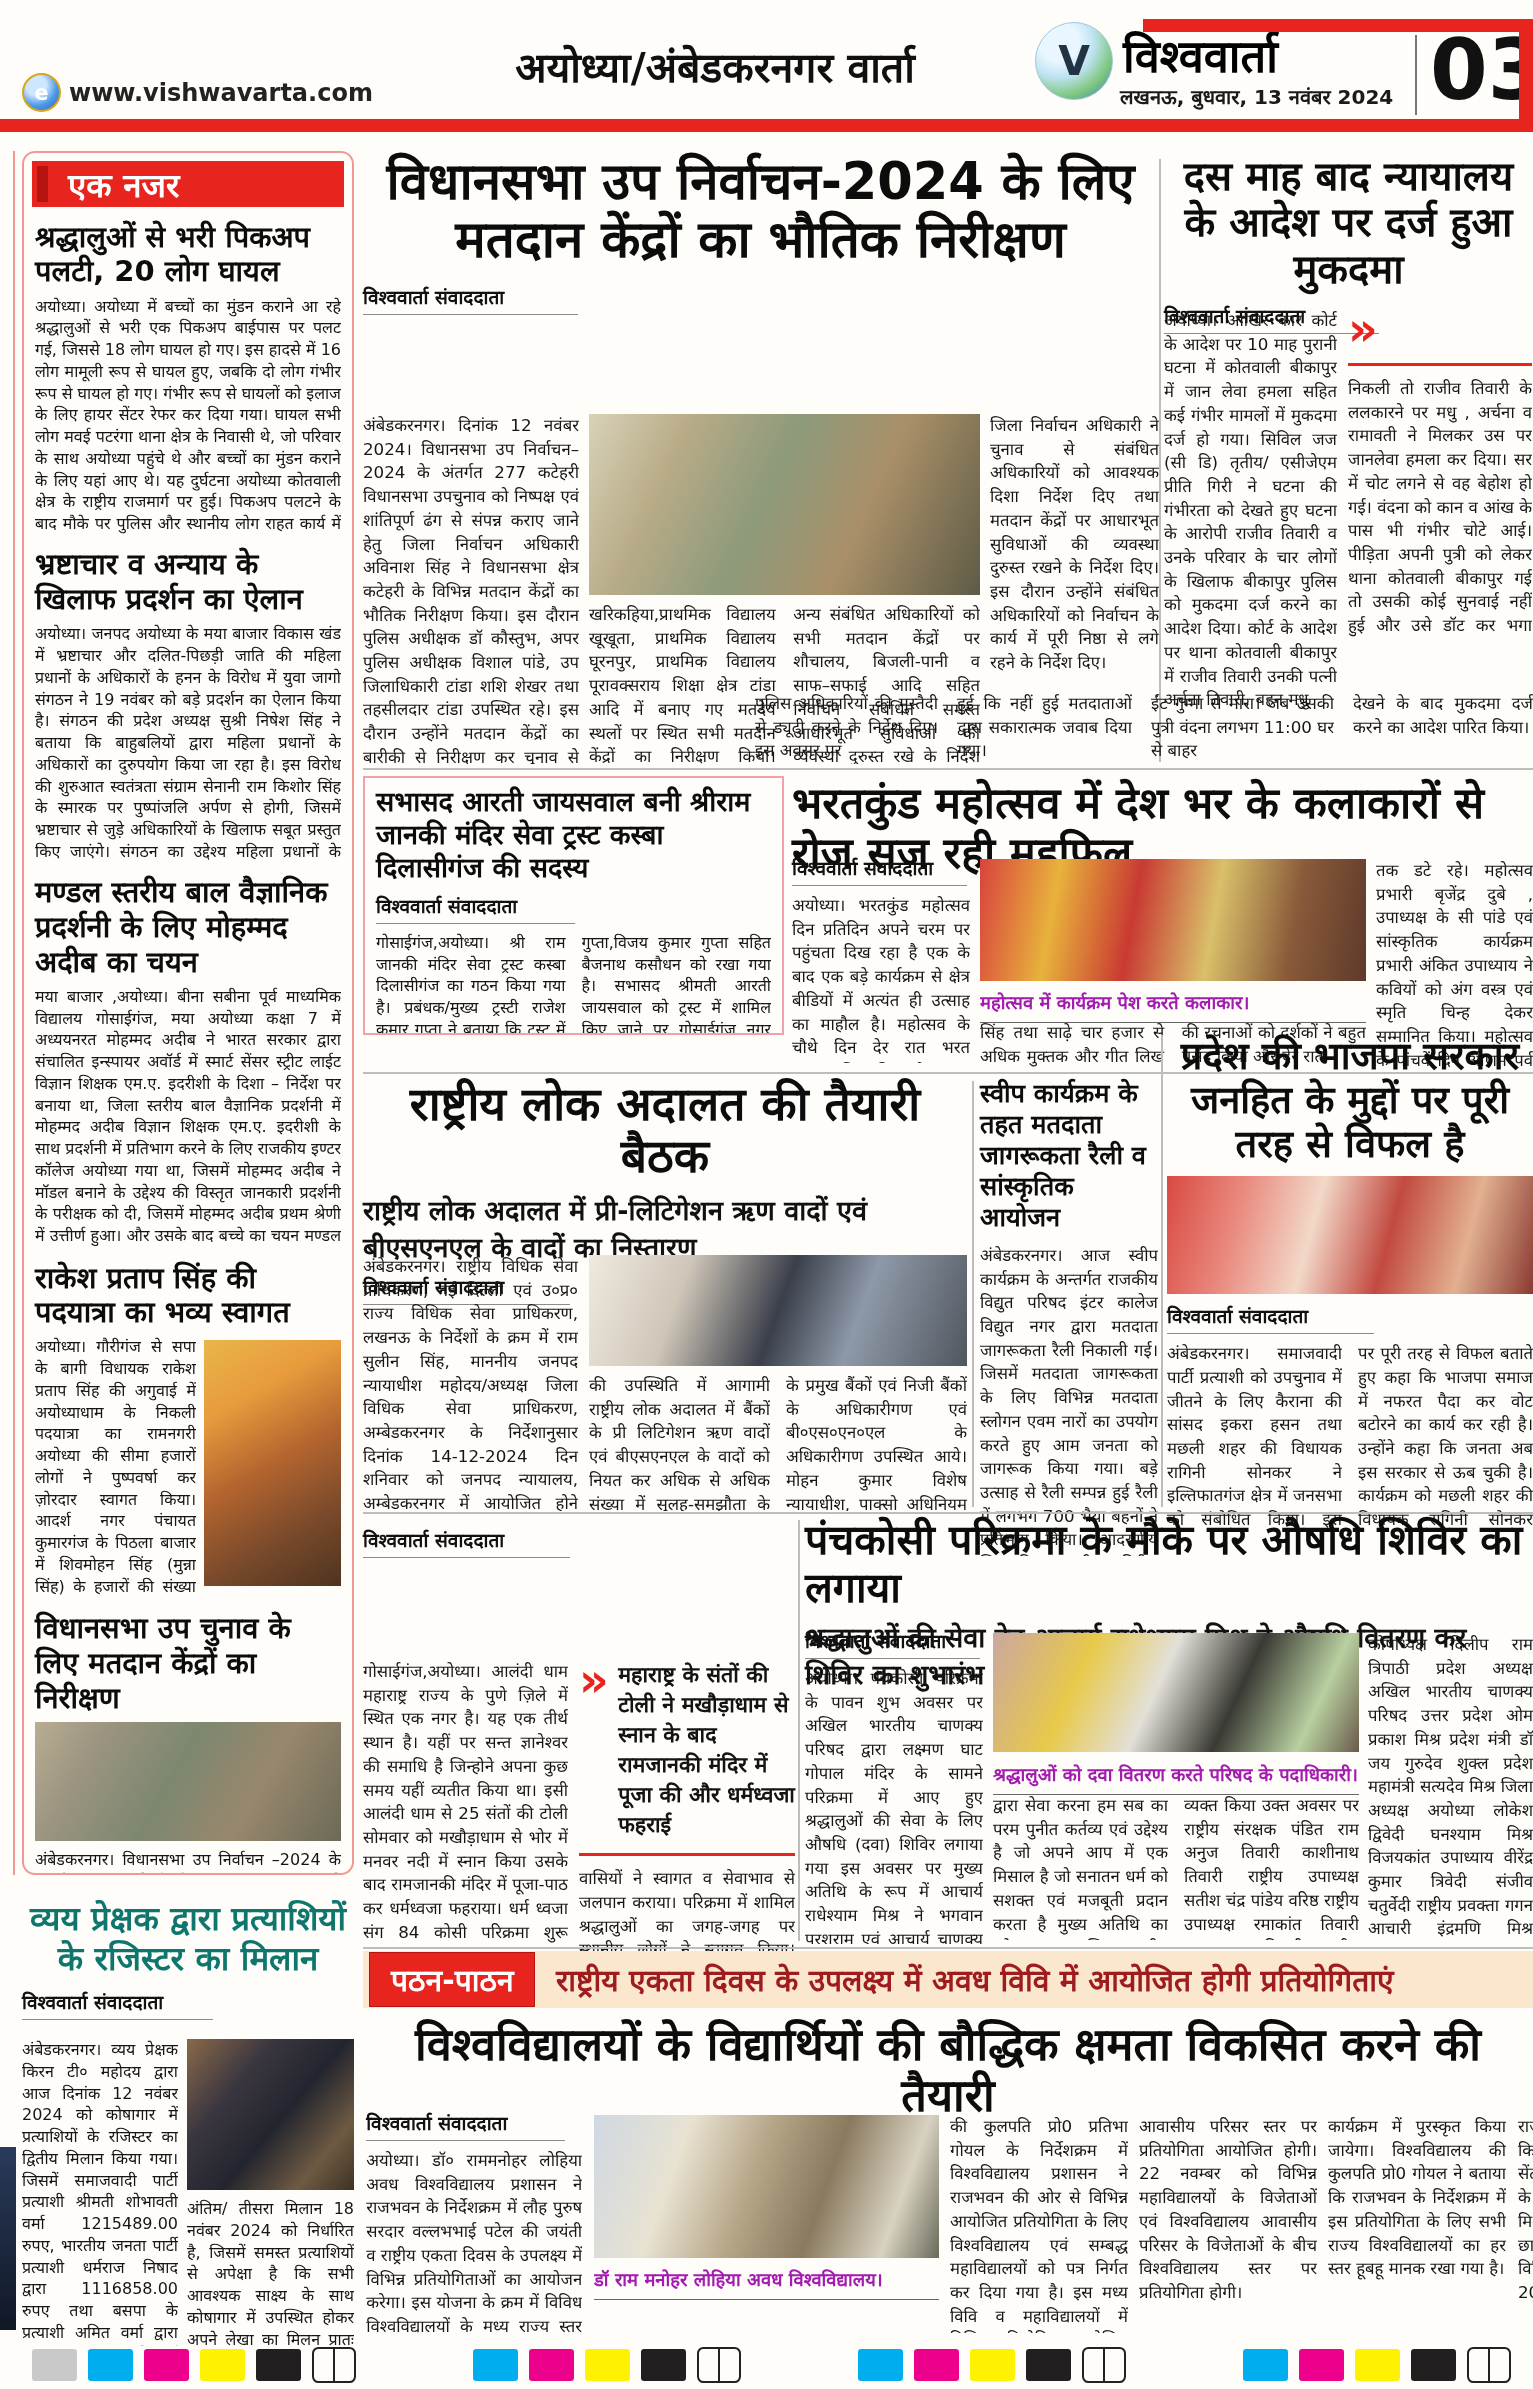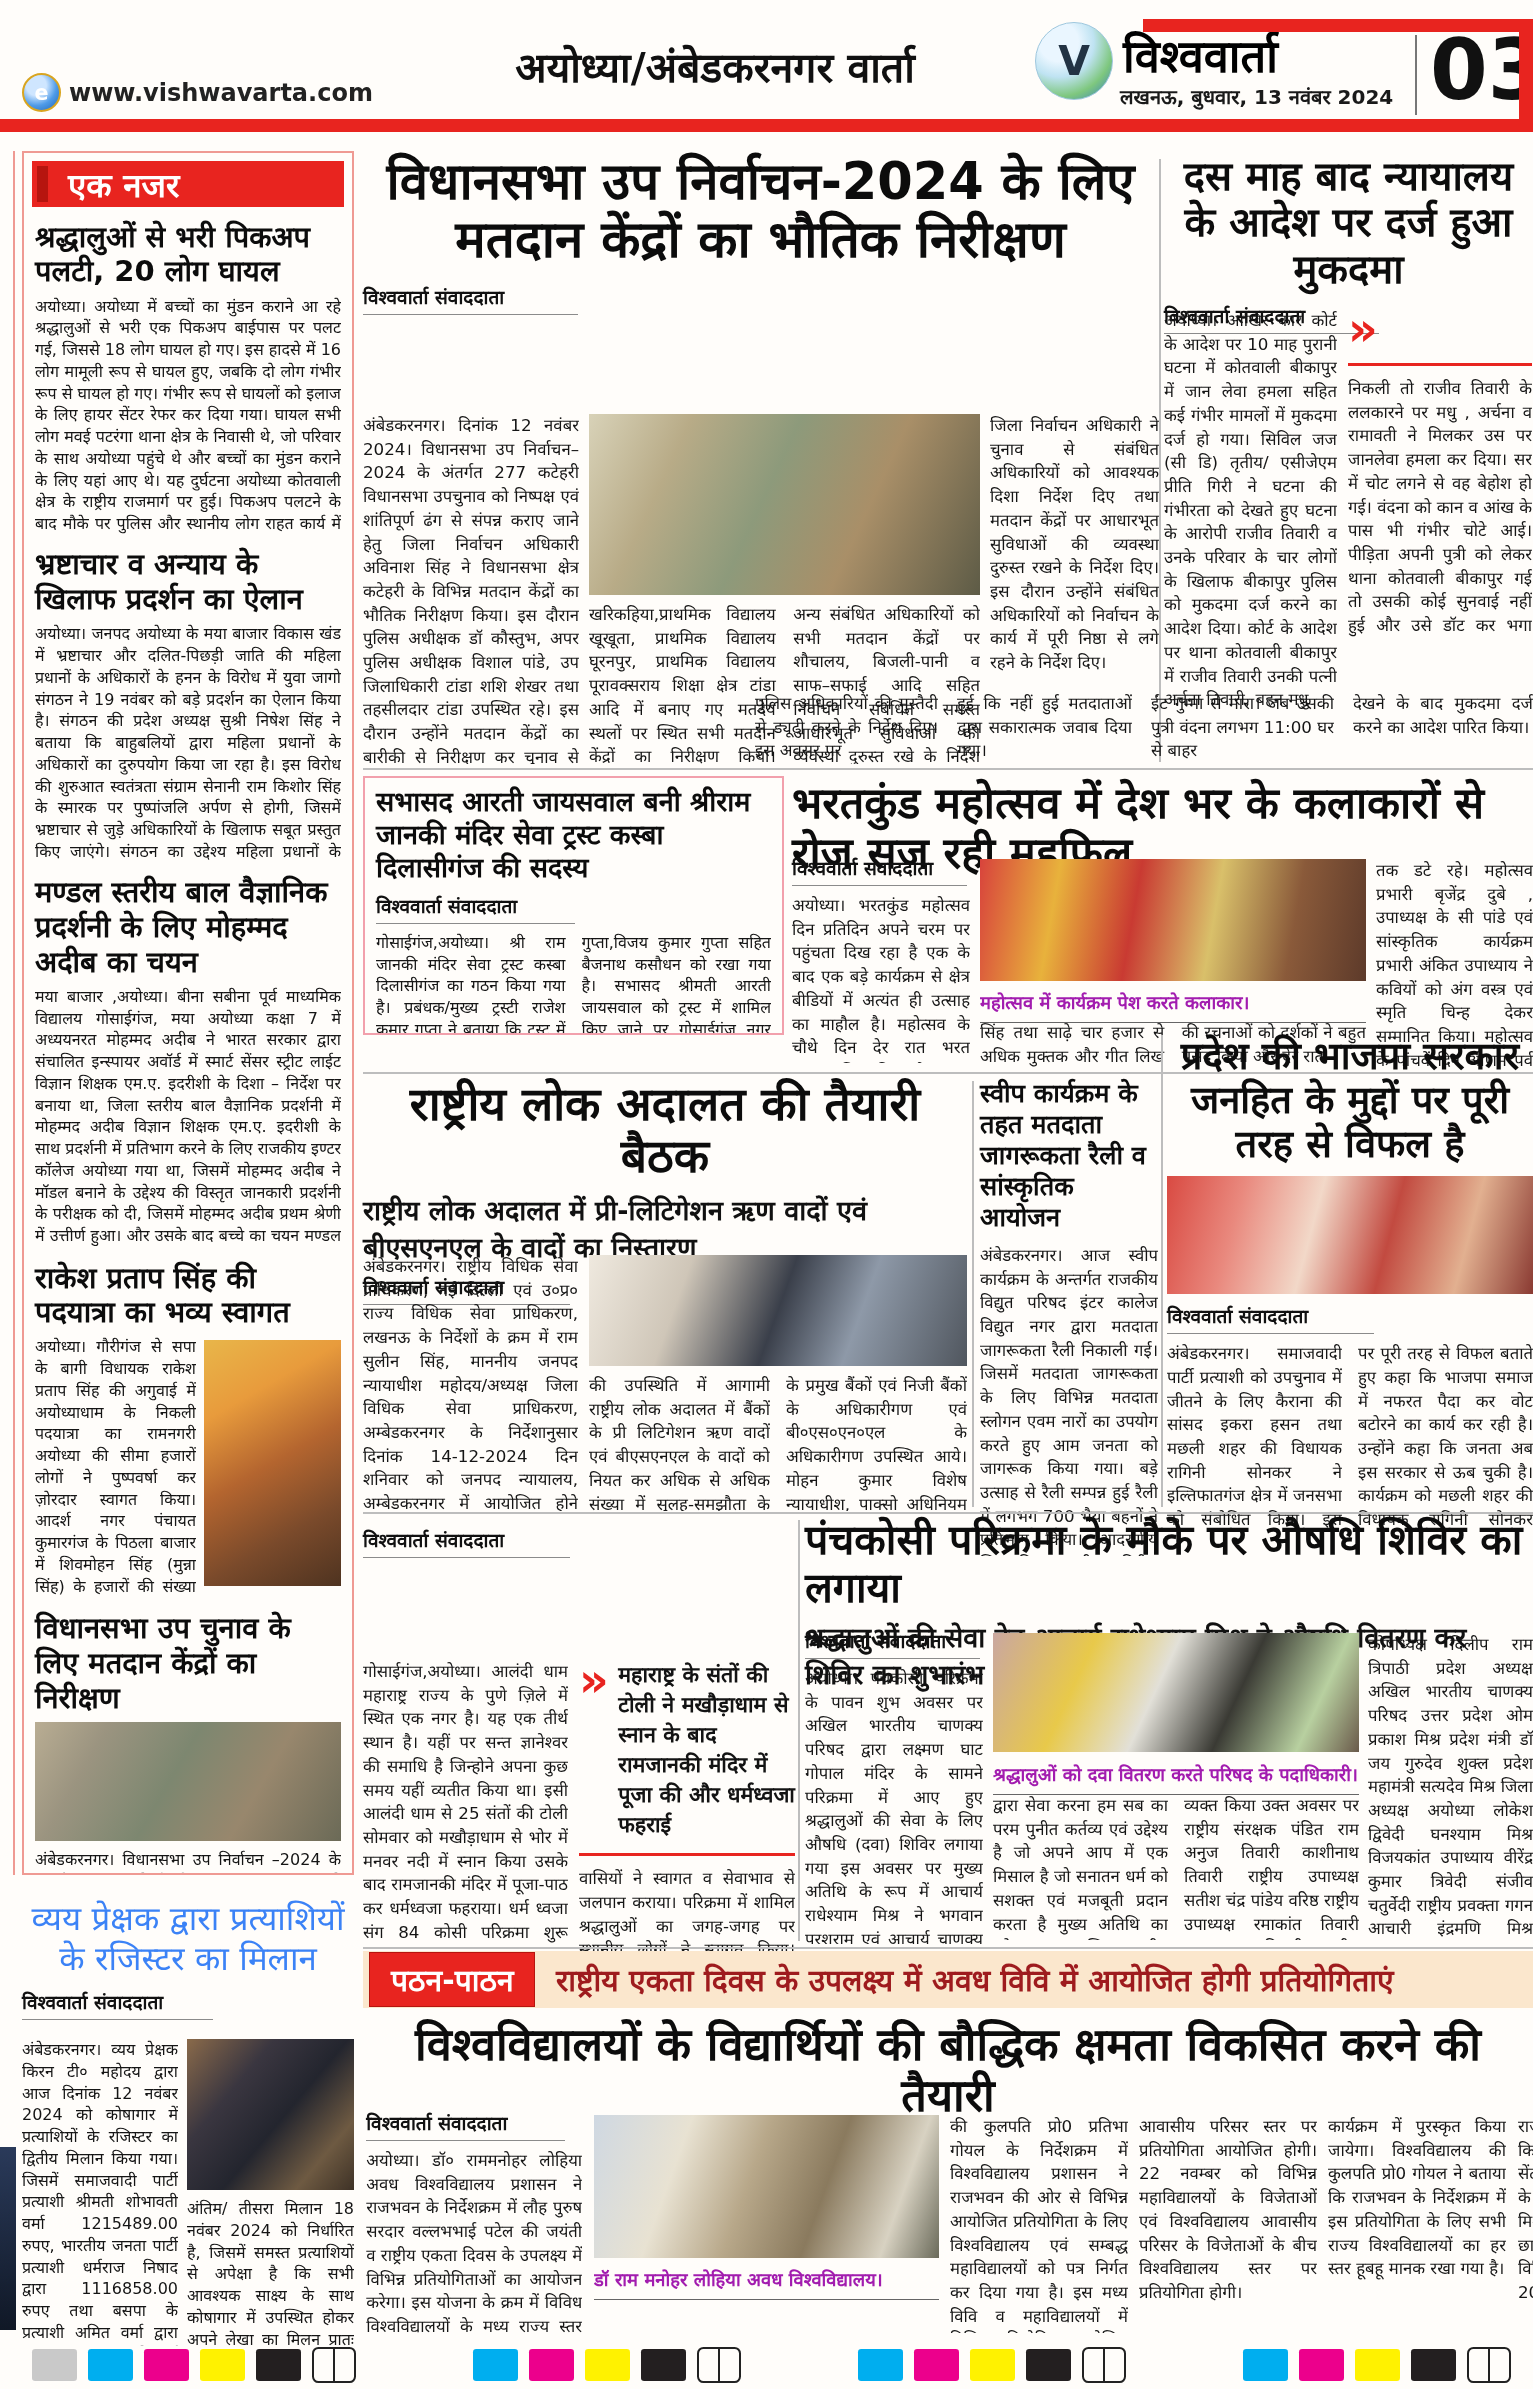--- a/index.html
+++ b/index.html
@@ -18,21 +18,21 @@
   .edition{font-size:20px;font-weight:700;color:#1a1a1a;}
   .logo-circle{width:76px;height:76px;border-radius:50%;
          background:radial-gradient(circle at 30% 25%,#eaf6ff 0 25%,#bfe3f2 45%,#7ec77e 70%,#2c77c9 100%);
          border:1.6px solid #9ec7de;display:flex;align-items:center;justify-content:center;
          font-size:41px;font-weight:800;color:#234;}
   .pageno{font-size:83px;font-weight:700;color:#111;line-height:1;}
   .redbar{background:#e8241f;}
   
   .h-xl{font-size:51px;font-weight:800;line-height:1.14;text-align:center;color:#0c0c0c;}
   .h-lg{font-size:40px;font-weight:800;line-height:1.16;text-align:center;color:#0c0c0c;}
-  .h-md{font-size:32px;font-weight:400;line-height:1.2;color:#3b82f6;}
+  .h-md{font-size:32px;font-weight:700;line-height:1.2;color:#0f766e;}
   .h-sm{font-size:27px;font-weight:800;line-height:1.22;color:#0c0c0c;}
   .subhead{font-size:27px;font-weight:700;text-align:center;color:#111;}
   .byline{font-size:19px;font-weight:700;border-bottom:1.6px solid #8b8b8b;padding-bottom:4px;margin-bottom:8px;color:#111;}
   .bt{font-size:16.7px;line-height:1.42;text-align:justify;color:#151515;}
   .bts{font-size:16px;line-height:1.36;text-align:justify;color:#151515;}
   .caption{font-size:18.3px;font-weight:700;color:#a21caf;border-bottom:1.6px solid #666;padding:4.8px 0 8px;}
   .photo{background:linear-gradient(135deg,#cfc4ae 0%,#a9b89a 30%,#8e9f86 55%,#6f7d6b 80%,#54604f 100%);}
   .photo,.caption,.bt,.bts{overflow:hidden;}
   .row{display:flex;}
   .pullquote{display:flex;gap:9.5px;align-items:flex-start;}
@@ -76,21 +76,21 @@
     <div class="abs brand" style="left:1123px;top:24px;">विश्ववार्ता</div>
     <div class="abs edition" style="left:1120px;top:83px;">लखनऊ,  बुधवार, 13 नवंबर 2024</div>
     <div class="abs" style="left:1415px;top:35px;width:1.6px;height:80px;background:#777;"></div>
     <div class="abs pageno" style="left:1430px;top:29px;">03</div>
     <div class="abs redbar" style="left:1143px;top:19px;width:390px;height:12.7px;"></div>
     <div class="abs redbar" style="left:1519px;top:19px;width:14.3px;height:113px;"></div>
   </div>
   <div class="abs redbar" style="left:0;top:119px;width:1533px;height:12.7px;"></div>
 
   <div class="abs" style="left:12.7px;top:151px;width:2.4px;height:1724px;background:#ef9a93;"></div>
-  <div class="abs en-box clip" style="left:22px;top:151px;width:332px;height:1724px;padding:0 11px;box-sizing:border-box;">
+  <div class="abs en-box clip" style="left:22px;top:151px;width:332px;height:1724px;padding:0 11px;box-sizing:border-box;border-radius:13px;">
     <div class="en-band" style="height:46px;margin:8px -3.2px 4.8px;">
       <span class="tab"></span>
       <span style="padding-left:14.3px;">एक नजर</span>
     </div>
 
     <div>
       <div class="en-h">श्रद्धालुओं से भरी पिकअप पलटी, 20 लोग घायल</div>
       <div class="bts clip" style="max-height:239px;">अयोध्या। अयोध्या में बच्चों का मुंडन कराने आ रहे श्रद्धालुओं से भरी एक पिकअप बाईपास पर पलट गई, जिससे 18 लोग घायल हो गए। इस हादसे में 16 लोग मामूली रूप से घायल हुए, जबकि दो लोग गंभीर रूप से घायल हो गए। गंभीर रूप से घायलों को इलाज के लिए हायर सेंटर रेफर कर दिया गया। घायल सभी लोग मवई पटरंगा थाना क्षेत्र के निवासी थे, जो परिवार के साथ अयोध्या पहुंचे थे और बच्चों का मुंडन कराने के लिए यहां आए थे। यह दुर्घटना अयोध्या कोतवाली क्षेत्र के राष्ट्रीय राजमार्ग पर हुई। पिकअप पलटने के बाद मौके पर पुलिस और स्थानीय लोग राहत कार्य में जुटे। घायलों को तुरंत अस्पताल पहुंचाया गया, जहां उनका इलाज जारी है।</div>
     </div>
 

